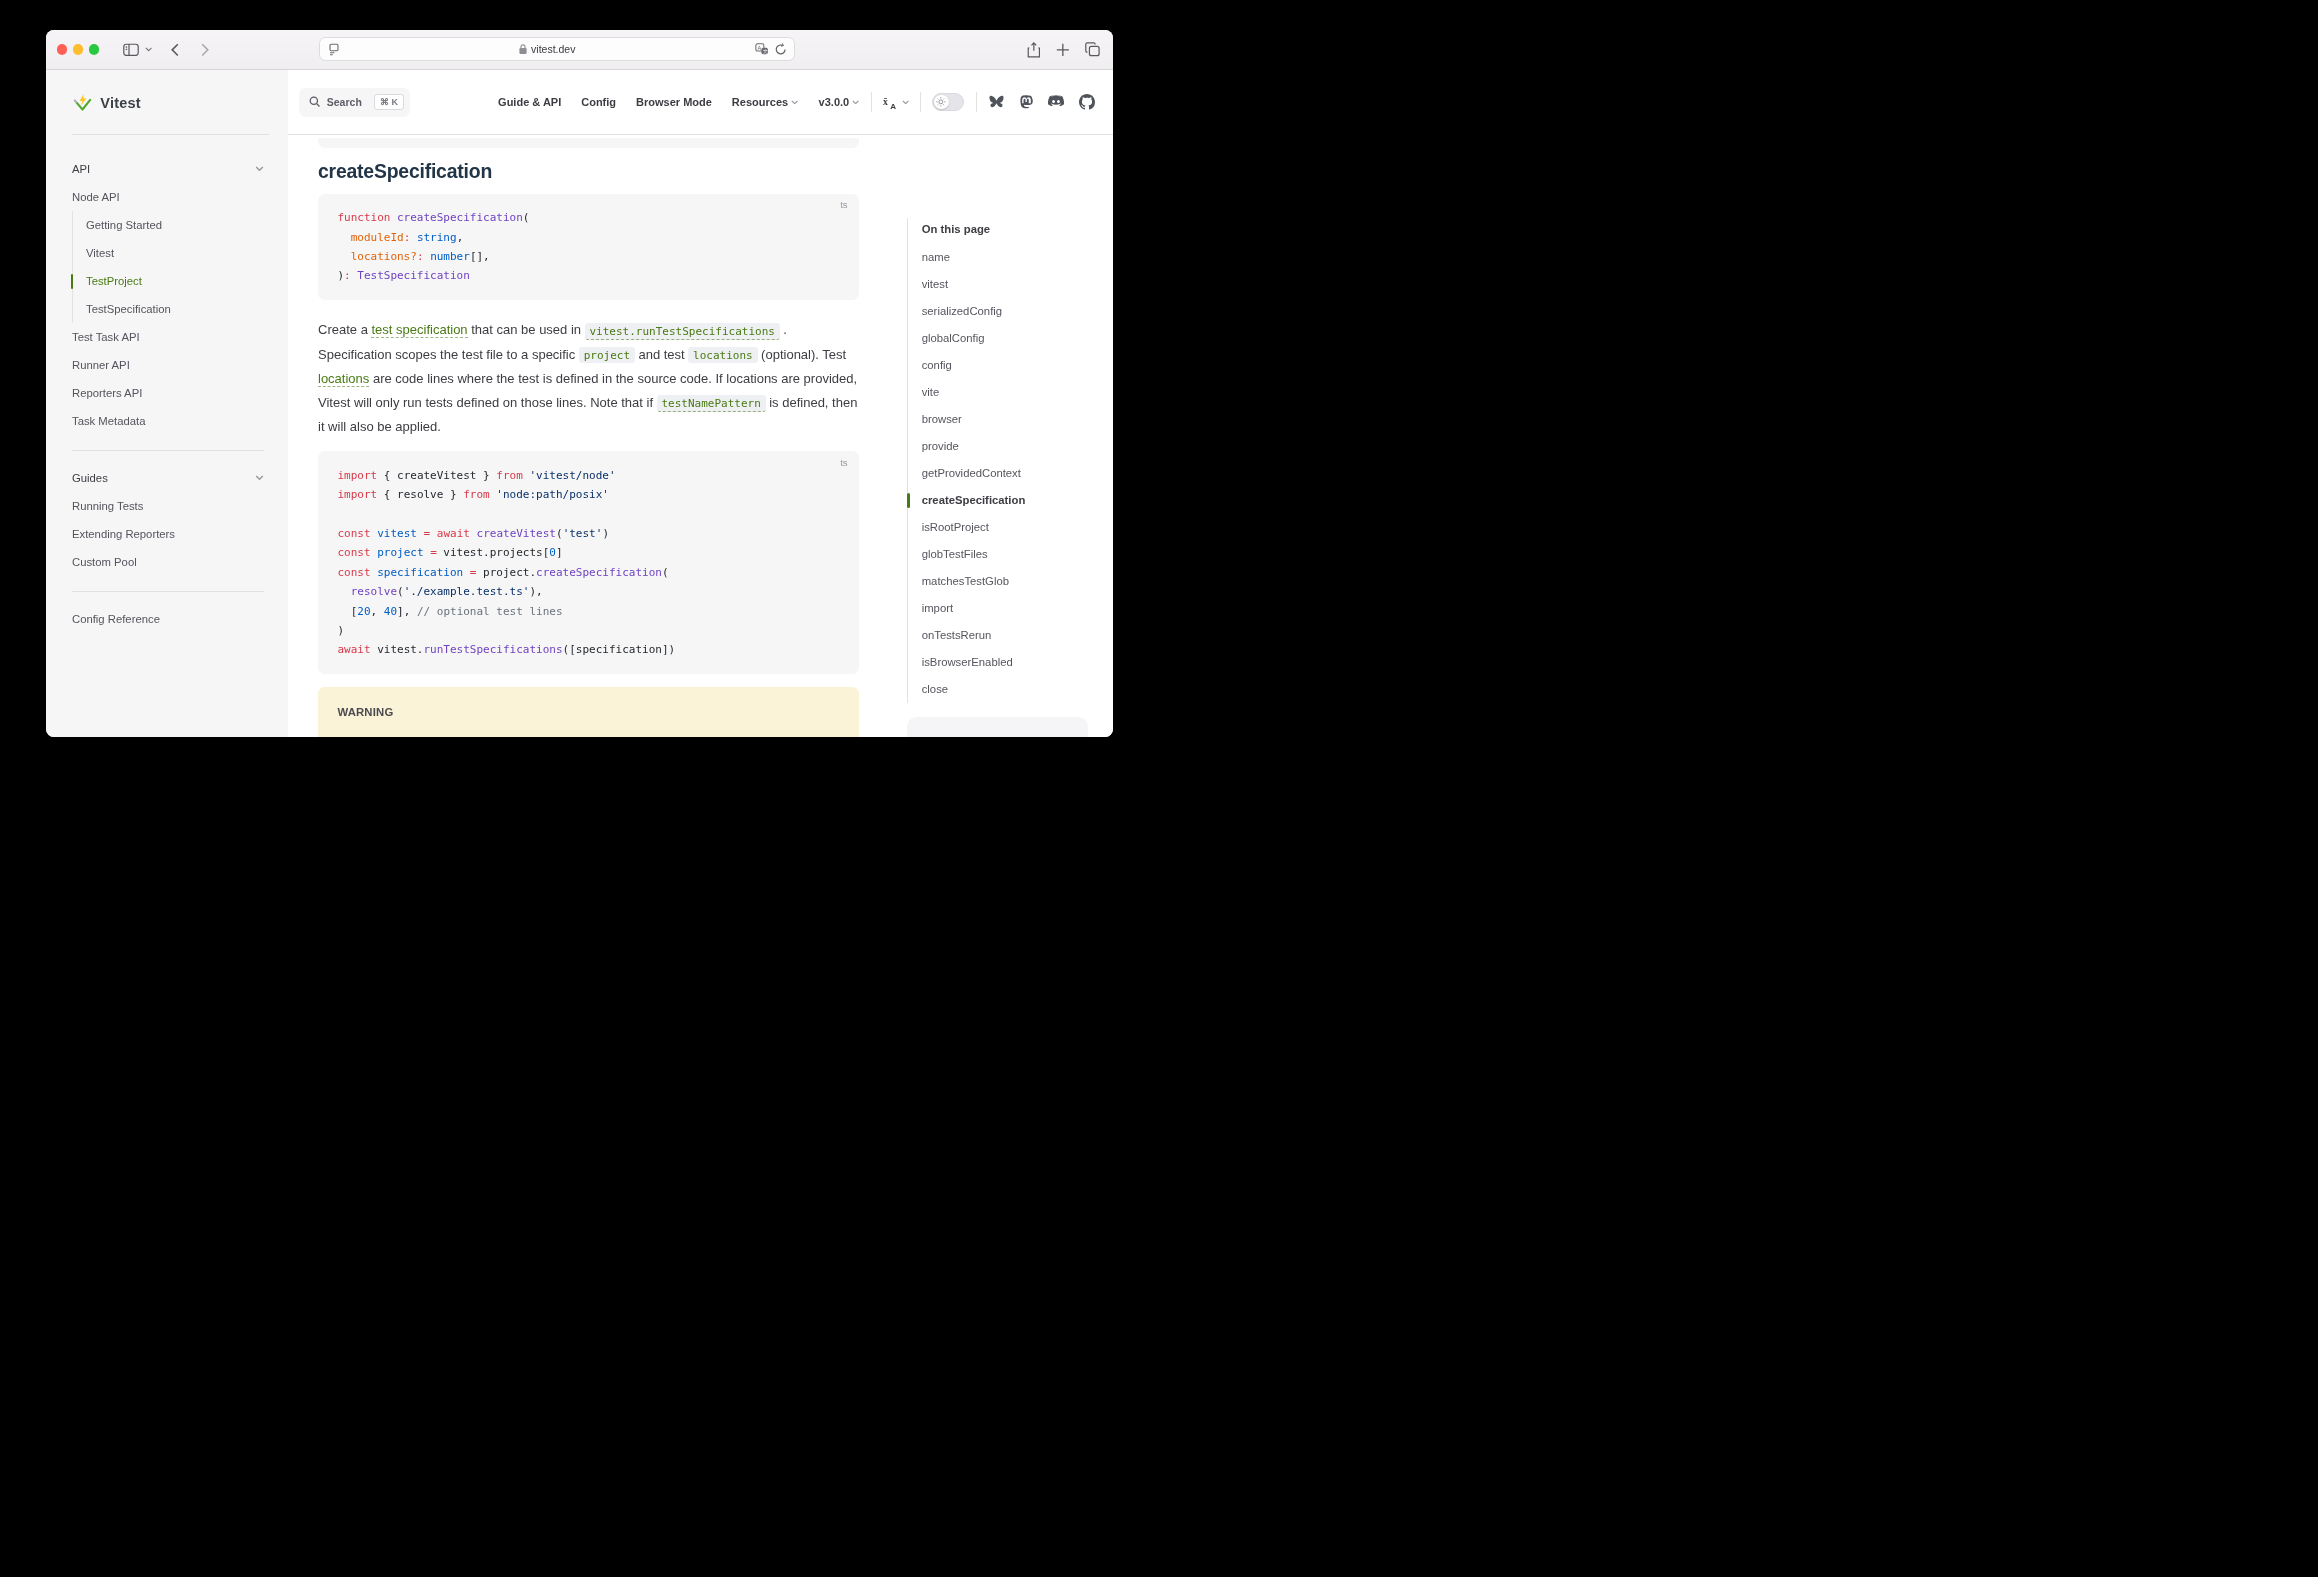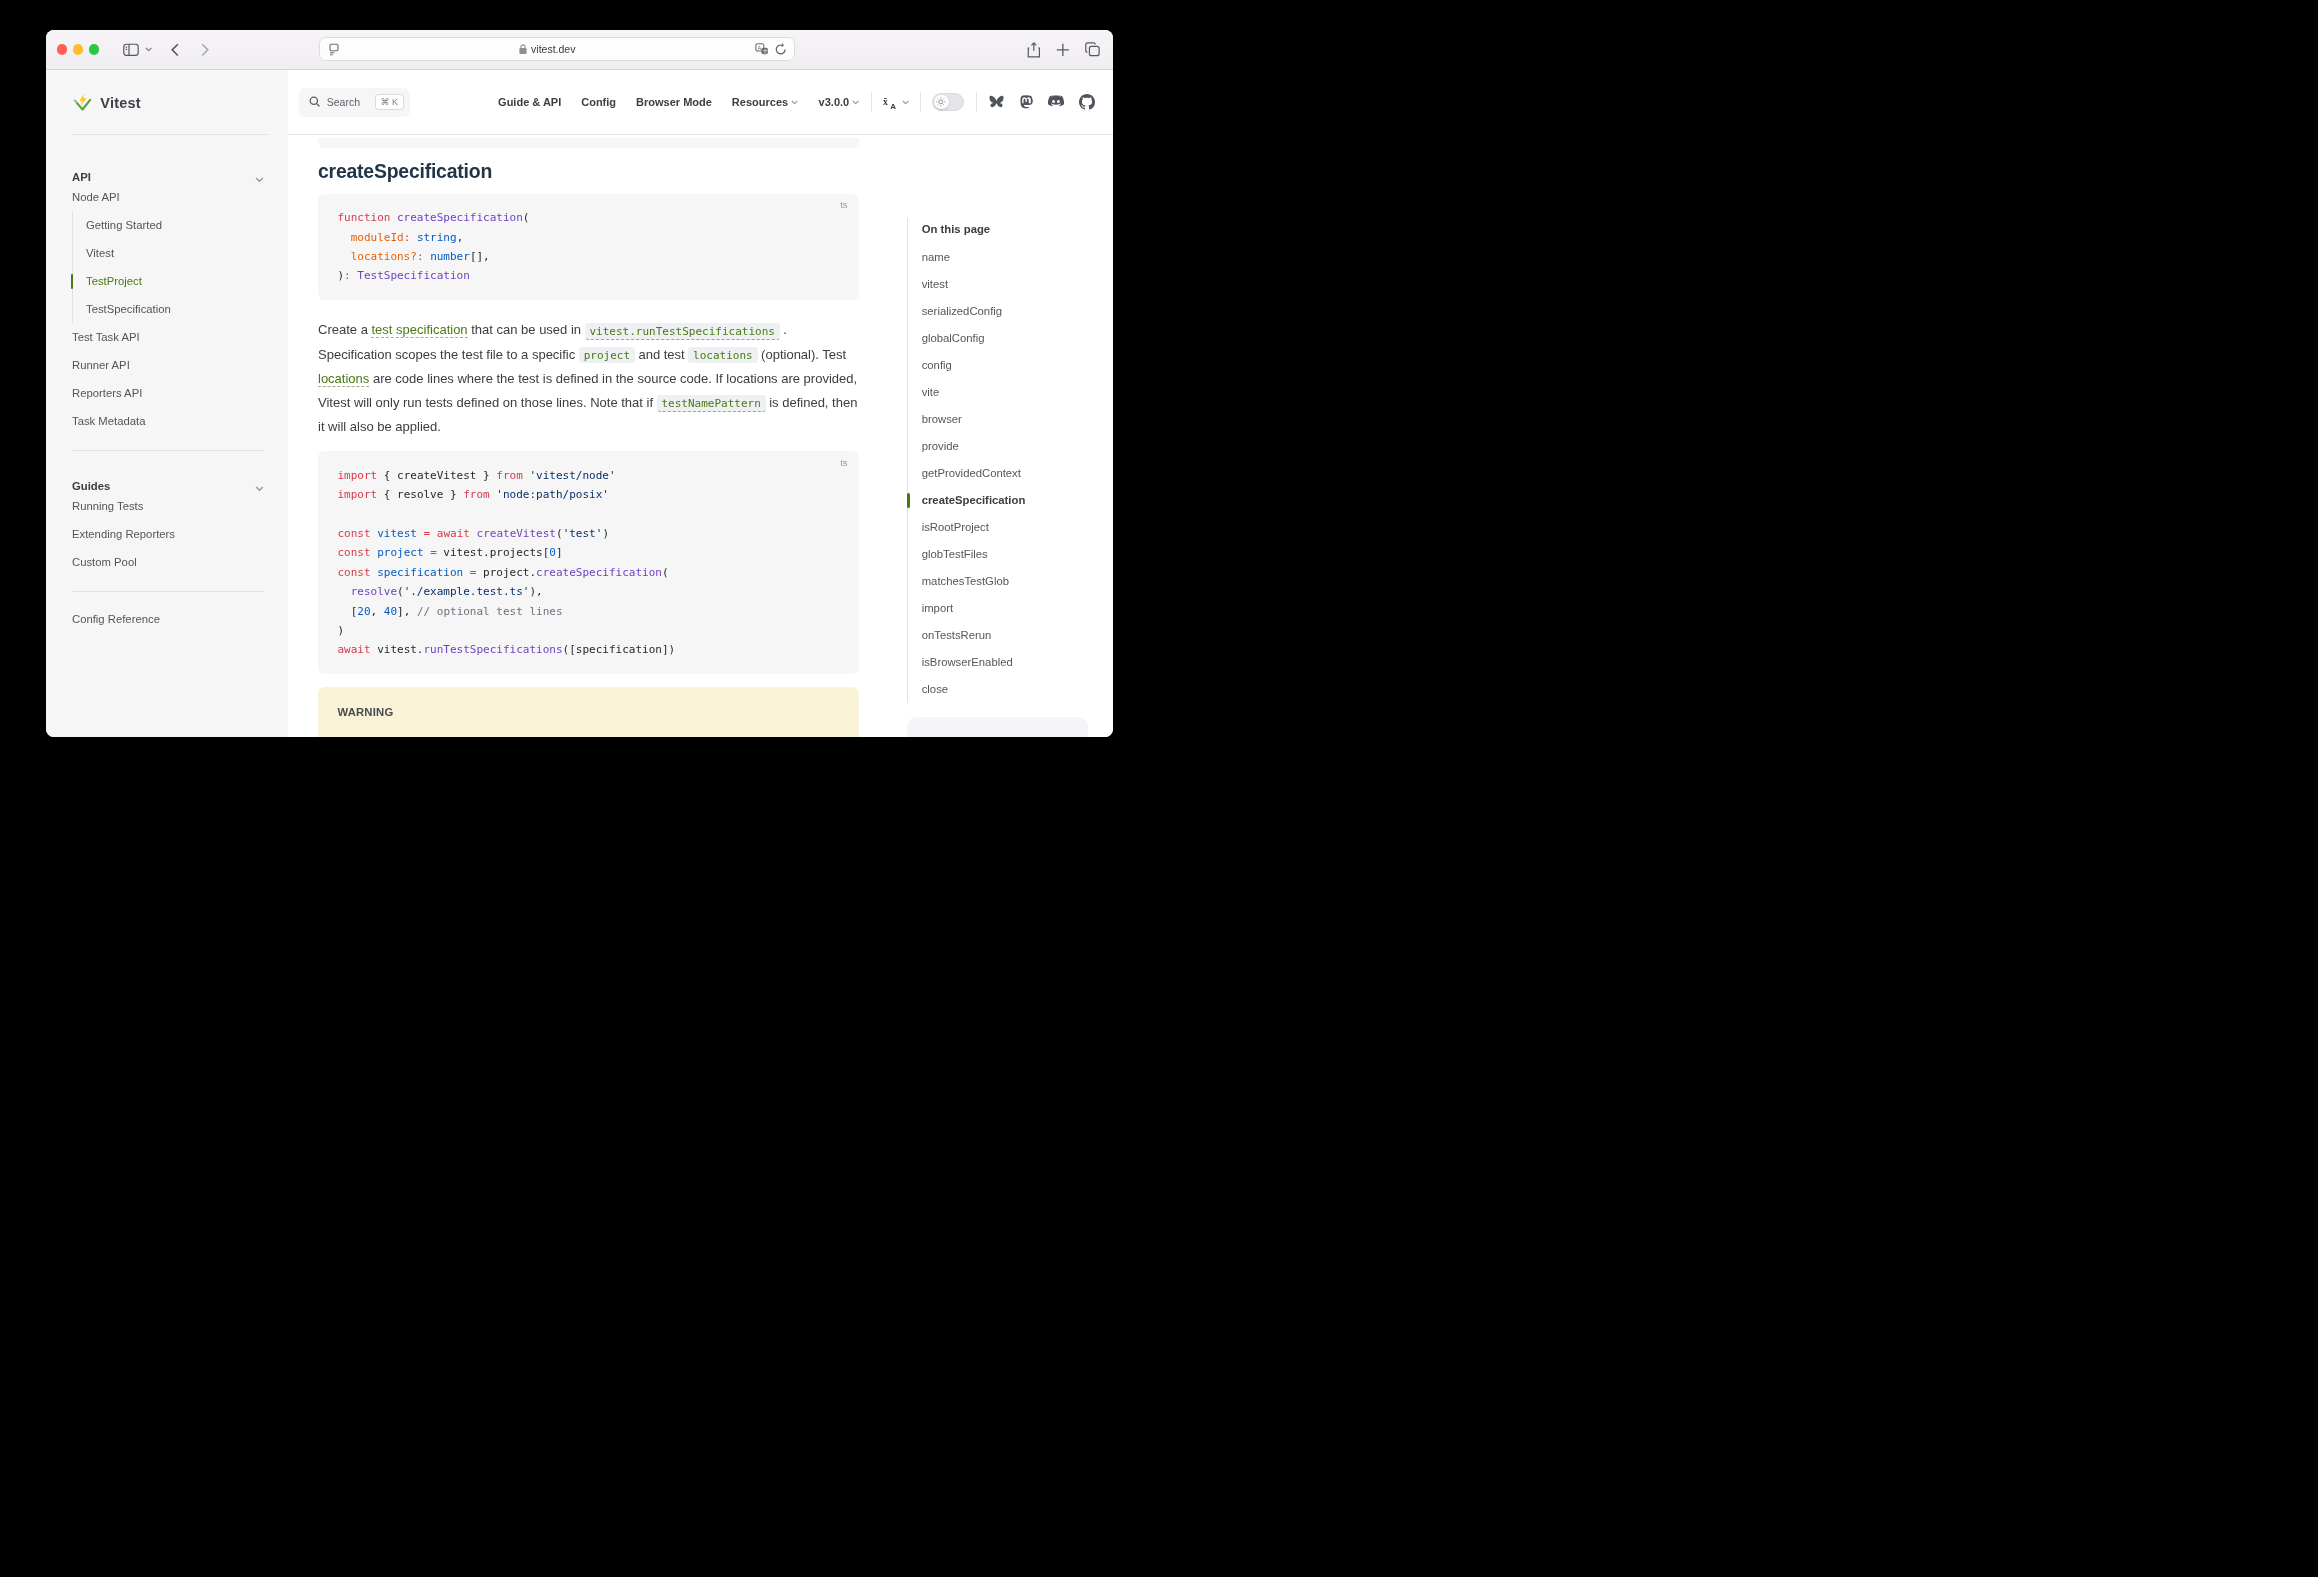--- a/index.html
+++ b/index.html
@@ -22,39 +22,39 @@
 
   
   .nav{display:flex;height:65px;}
   .nav-logo{width:242px;background:#f6f6f7;display:flex;align-items:center;gap:7.3px;
     padding-left:26px;box-sizing:border-box;position:relative;}
   .nav-logo::after{content:"";position:absolute;left:26px;right:19.4px;bottom:0;height:0.8px;background:#e2e2e3;}
   .logo-text{font-size:14.5px;font-weight:700;color:#3c4048;letter-spacing:0.2px;}
   .nav-main{flex:1;background:#fff;border-bottom:0.8px solid #e2e2e3;display:flex;align-items:center;
     padding:0 18px 0 11.3px;box-sizing:border-box;}
   .search-pill{height:29px;width:111px;background:#f6f6f7;border-radius:6.5px;display:flex;
-    align-items:center;gap:6.5px;padding:0 6.5px 0 9.7px;box-sizing:border-box;cursor:pointer;}
+    align-items:center;gap:6.5px;padding:0 6.5px 0 9.7px;box-sizing:border-box;cursor:pointer;font-weight:bold;}
   .search-label{font-size:10.5px;color:#5c5c66;flex:1;}
   .kbd{font-size:9px;color:#7b7b85;background:#fff;border:0.8px solid #d9d9de;border-radius:3.2px;
     padding:1.6px 4.8px;line-height:1.2;}
   .nav-links{margin-left:auto;display:flex;align-items:center;gap:20px;}
   .nav-link{font-size:11px;font-weight:600;color:#3c3c43;display:flex;align-items:center;gap:3.2px;cursor:pointer;}
   .nav-sep{width:0.8px;height:19.4px;background:#e2e2e3;margin:0 11.3px;}
   .socials{display:flex;align-items:center;gap:13.7px;}
   .soc{color:#4f545c;display:flex;cursor:pointer;}
   .toggle{width:32px;height:18px;border-radius:9px;background:#e4e4e9;border:0.8px solid #d9d9de;
     position:relative;cursor:pointer;box-sizing:border-box;}
   .knob{position:absolute;left:0.8px;top:0.8px;width:14.5px;height:14.5px;border-radius:50%;background:#fff;
     box-shadow:0 0.8px 1.6px rgba(0,0,0,.2);display:flex;align-items:center;justify-content:center;color:#8a8a90;}
 
   
   .page{display:flex;height:602px;}
   .sidebar{width:242px;background:#f6f6f7;padding:20px 24px 0 26px;box-sizing:border-box;flex:none;}
   .srow{height:28px;display:flex;align-items:center;font-size:11.3px;cursor:pointer;}
-  .srow.section{font-weight:700;color:#3c3c43;align-items:flex-end;}
+  .srow.section{font-weight:400;color:#3c3c43;}
   .srow.section .chev{margin-left:auto;color:#98989f;}
   .srow.item{color:#54545d;font-weight:500;}
   .sgroup{border-left:0.8px solid #e2e2e3;padding-left:13px;}
   .sgroup .srow{position:relative;}
   .sgroup .srow.active{color:#487a12;}
   .sgroup .srow.active::before{content:"";position:absolute;left:-15.3px;top:6.5px;bottom:6.5px;width:2.4px;
     border-radius:1.6px;background:#487a12;}
   .sdiv{height:0.8px;background:#e2e2e3;margin:15.3px 0 13px;}
 
   .main{flex:1;position:relative;background:#fff;overflow:hidden;}

